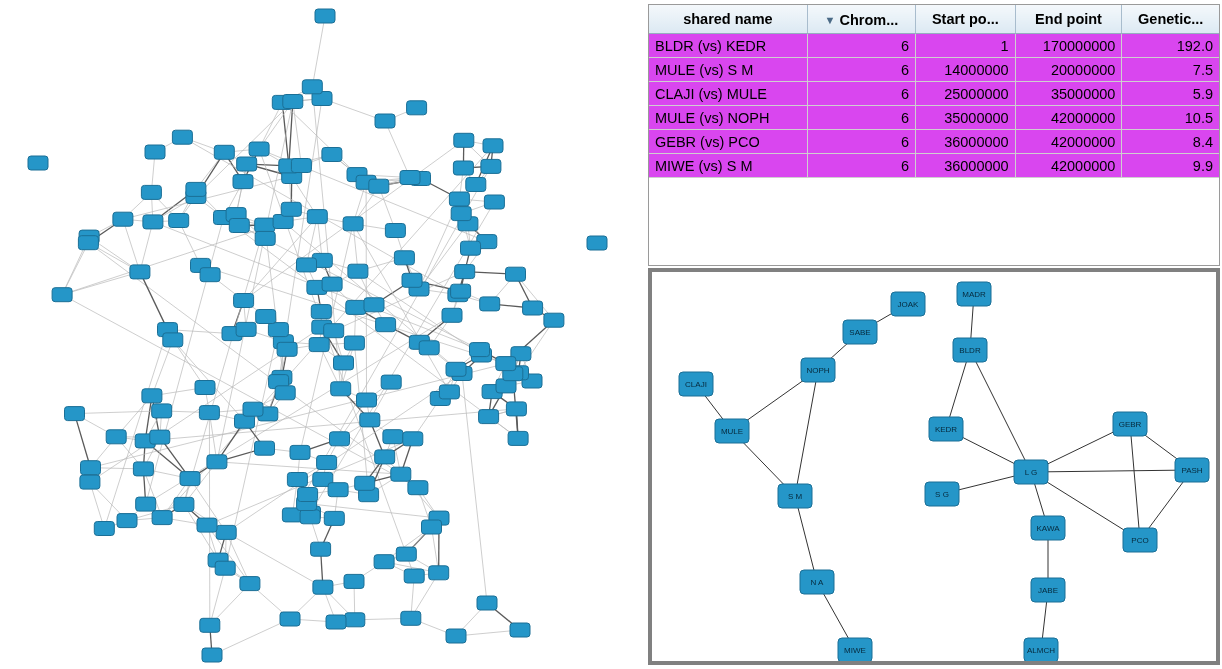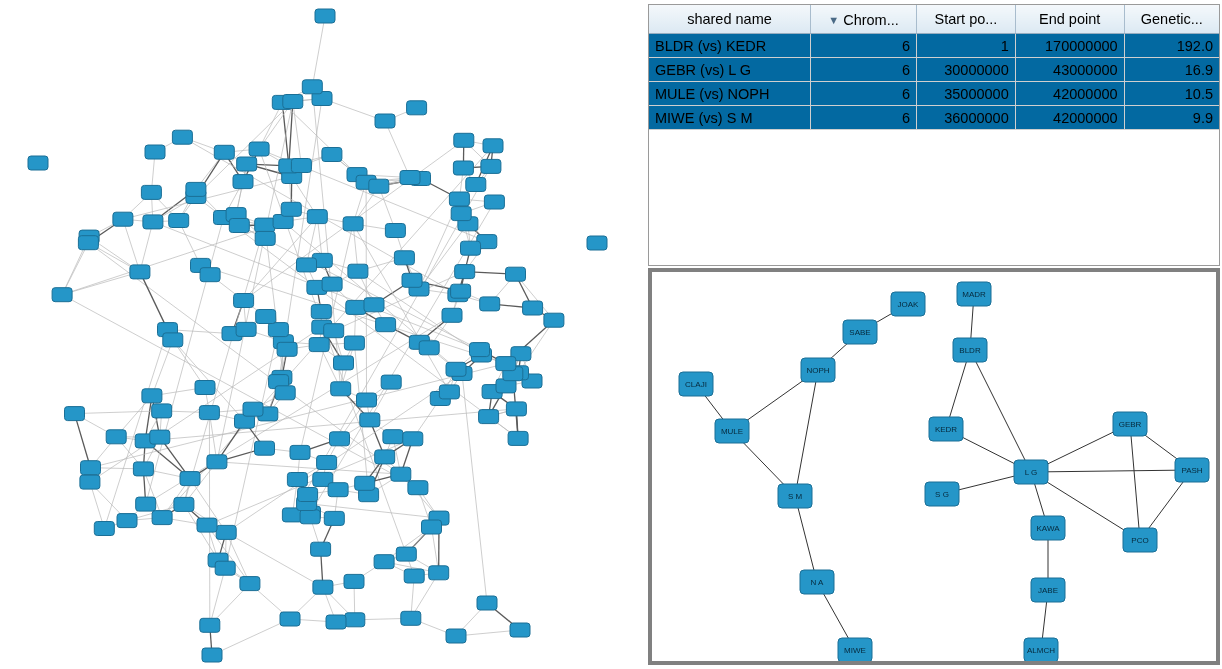--- a/index.html
+++ b/index.html
@@ -42,35 +42,35 @@
   table.grid {
     border-collapse: collapse;
     width: 100%;
     font-size: 14.5px;
     color: #000;
   }
   table.grid thead th {
     background: linear-gradient(to bottom, #f4f8fb 0%, #dce9f3 100%);
     border-right: 1px solid #a8bccd;
     border-bottom: 1px solid #96adc0;
-    font-weight: normal;
+    font-weight: bold;
     font-size: 14.5px;
     padding: 4px 6px;
     height: 20px;
     text-align: center;
     white-space: nowrap;
   }
   table.grid thead th:last-child { border-right: none; }
   table.grid tbody td {
     border-right: 1px solid #cfcfcf;
     border-bottom: 1px solid #cfcfcf;
     padding: 2px 6px;
     height: 19px;
     white-space: nowrap;
-    background: #0369a1;
+    background: #d946ef;
   }
   table.grid tbody td:last-child { border-right: none; }
   td.c-name { text-align: left; }
   td.c-num  { text-align: right; }
   .filter-icon {
     display: inline-block;
     margin-right: 4px;
     color: #4a6a86;
     font-size: 11px;
     vertical-align: middle;
@@ -763,32 +763,46 @@
     </thead>
     <tbody id="table-body">
         <tr>
           <td class="c-name">BLDR (vs) KEDR</td>
           <td class="c-num">6</td>
           <td class="c-num">1</td>
           <td class="c-num">170000000</td>
           <td class="c-num">192.0</td>
         </tr>
         <tr>
-          <td class="c-name">GEBR (vs) L G</td>
+          <td class="c-name">MULE (vs) S M</td>
           <td class="c-num">6</td>
-          <td class="c-num">30000000</td>
-          <td class="c-num">43000000</td>
-          <td class="c-num">16.9</td>
+          <td class="c-num">14000000</td>
+          <td class="c-num">20000000</td>
+          <td class="c-num">7.5</td>
+        </tr>
+        <tr>
+          <td class="c-name">CLAJI (vs) MULE</td>
+          <td class="c-num">6</td>
+          <td class="c-num">25000000</td>
+          <td class="c-num">35000000</td>
+          <td class="c-num">5.9</td>
         </tr>
         <tr>
           <td class="c-name">MULE (vs) NOPH</td>
           <td class="c-num">6</td>
           <td class="c-num">35000000</td>
           <td class="c-num">42000000</td>
           <td class="c-num">10.5</td>
+        </tr>
+        <tr>
+          <td class="c-name">GEBR (vs) PCO</td>
+          <td class="c-num">6</td>
+          <td class="c-num">36000000</td>
+          <td class="c-num">42000000</td>
+          <td class="c-num">8.4</td>
         </tr>
         <tr>
           <td class="c-name">MIWE (vs) S M</td>
           <td class="c-num">6</td>
           <td class="c-num">36000000</td>
           <td class="c-num">42000000</td>
           <td class="c-num">9.9</td>
         </tr>
       </tbody>
   </table>

